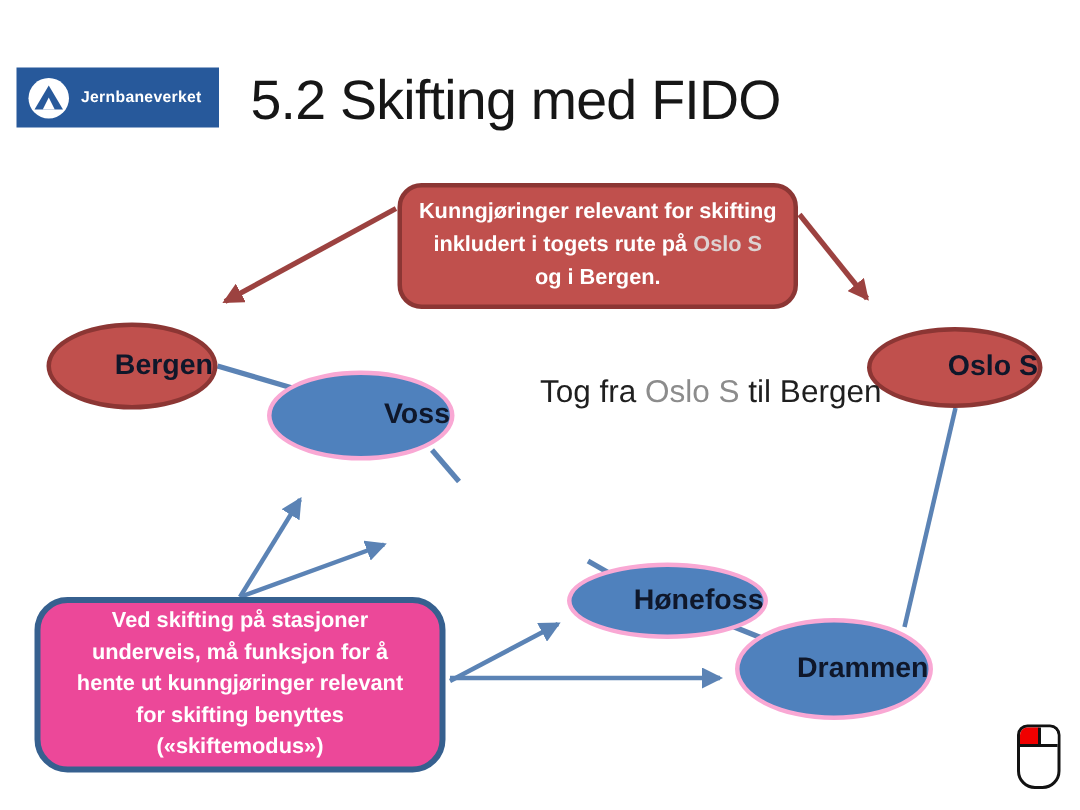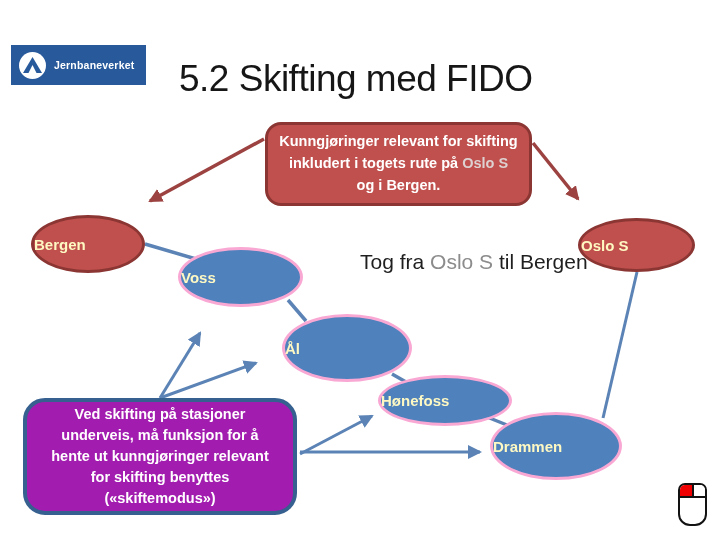--- a/index.html
+++ b/index.html
@@ -7,39 +7,39 @@
   .slide{position:relative;width:720px;height:540px;background:#ffffff;overflow:hidden;}
 
   
   .logo{position:absolute;left:11px;top:45px;width:135px;height:40px;background:#27599b;
         display:flex;align-items:center;gap:8px;padding-left:8px;box-sizing:border-box;}
   .logo-circle{width:27px;height:27px;background:#ffffff;border-radius:50%;flex:0 0 auto;
         display:flex;align-items:center;justify-content:center;}
   .logo-text{color:#ffffff;font-size:10.5px;font-weight:bold;letter-spacing:.2px;}
 
   
-  .title{position:absolute;left:163px;top:42px;margin:16px;font-size:37px;font-weight:400;
+  .title{position:absolute;left:163px;top:42px;margin:4px;font-size:37px;font-weight:400;
         color:#161616;letter-spacing:-.5px;white-space:nowrap;}
 
   
   .wires{position:absolute;left:0;top:0;z-index:1;pointer-events:none;}
 
   
   .callout{position:absolute;z-index:2;box-sizing:border-box;display:flex;align-items:center;
         justify-content:center;text-align:center;color:#ffffff;font-weight:bold;
         white-space:pre-line;}
   .callout-red{left:265px;top:98px;width:267px;height:84px;background:#c0504d;
         border:3px solid #8c3634;border-radius:16px;font-size:14.5px;line-height:1.5;margin-top:24px;}
-  .callout-blue{left:23px;top:398px;width:274px;height:117px;background:#a21caf;
+  .callout-blue{left:23px;top:398px;width:274px;height:117px;background:#ec4899;
         border:4px solid #36608f;border-radius:22px;font-size:14.5px;line-height:1.45;}
   .dim-on-red{color:#ddd2d1;}
 
   
   .node{position:absolute;z-index:2;border-radius:50%;box-sizing:border-box;display:flex;
-        align-items:center;justify-content:flex-start;color:#fef9c3;font-weight:bold;font-size:15px;}
+        align-items:center;justify-content:flex-end;color:#0f172a;font-weight:bold;font-size:19px;}
   .node-red{background:#c0504d;border:3px solid #8c3634;}
   .node-blue{background:#4f81bd;border:3px solid #f9a8d4;}
   #node-bergen{left:31px;top:215px;width:114px;height:58px;}
   #node-voss{left:178px;top:247px;width:125px;height:60px;}
   #node-aal{left:282px;top:314px;width:130px;height:68px;}
   #node-honefoss{left:378px;top:375px;width:134px;height:51px;}
   #node-drammen{left:490px;top:412px;width:132px;height:68px;}
   #node-oslo{left:578px;top:218px;width:117px;height:54px;}
 
   
@@ -102,23 +102,20 @@
 inkludert i togets rute på </span><span class="dim-on-red">Oslo S</span><span>
 og i Bergen.</span></div>
   </div>
 
   <div class="node node-red" id="node-bergen">
     <span>Bergen</span>
   </div>
   <div class="node node-blue" id="node-voss">
     <span>Voss</span>
   </div>
-  <div class="node node-blue" id="node-aal">
-    <span>Ål</span>
-  </div>
   <div class="node node-blue" id="node-drammen">
     <span>Drammen</span>
   </div>
   <div class="node node-blue" id="node-honefoss">
     <span>Hønefoss</span>
   </div>
   <div class="node node-red" id="node-oslo">
     <span>Oslo S</span>
   </div>
 

